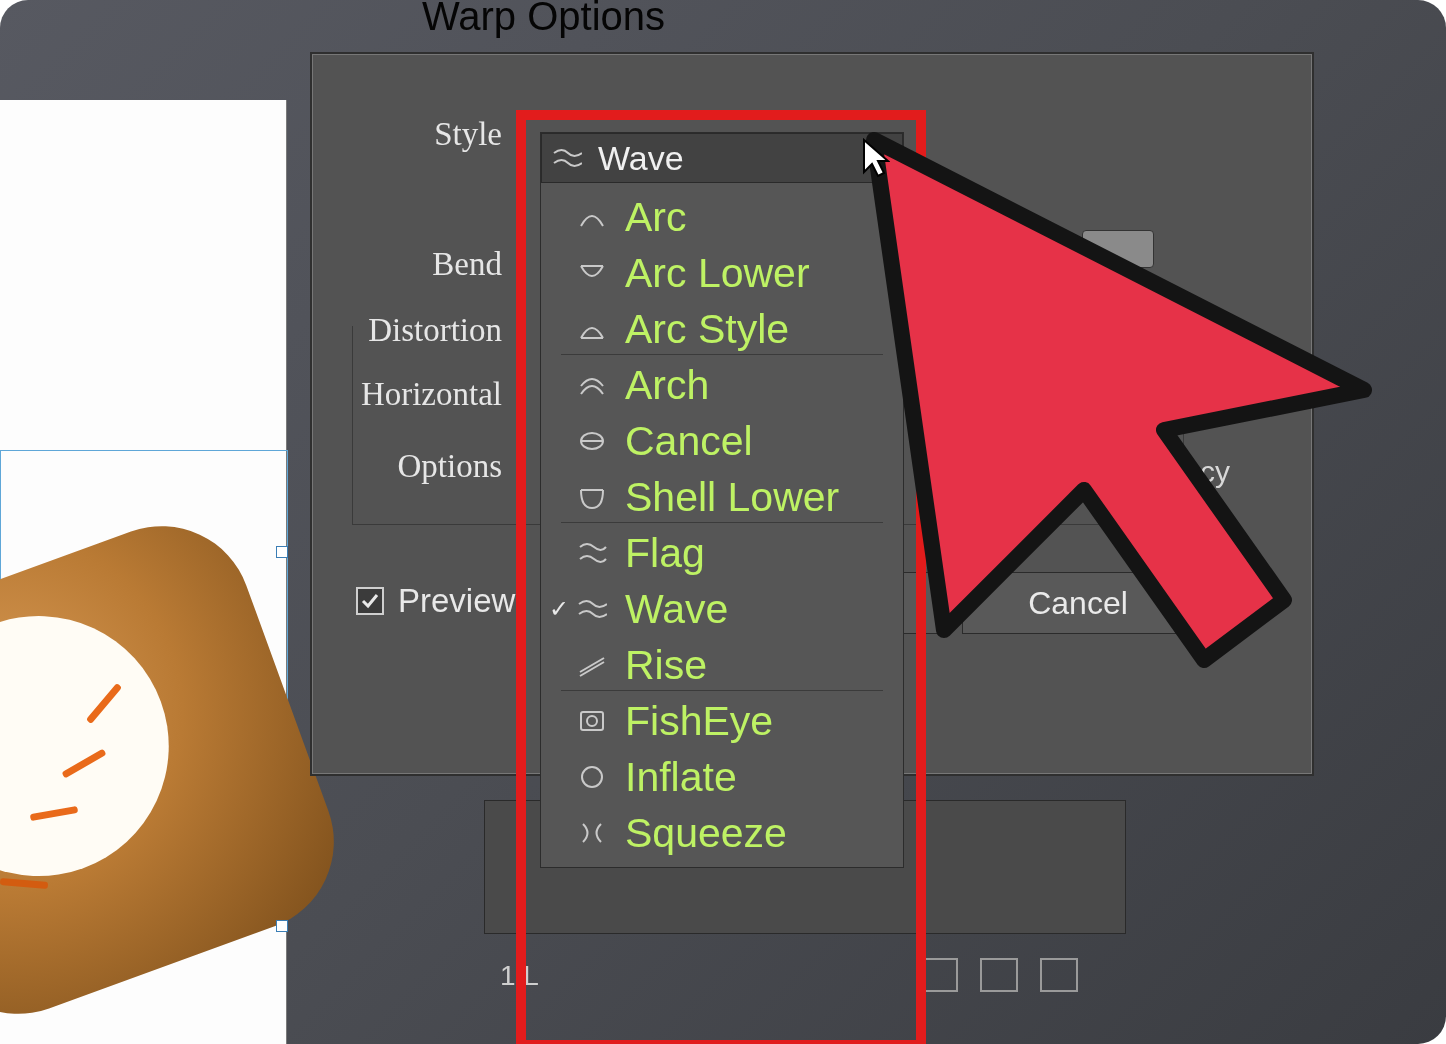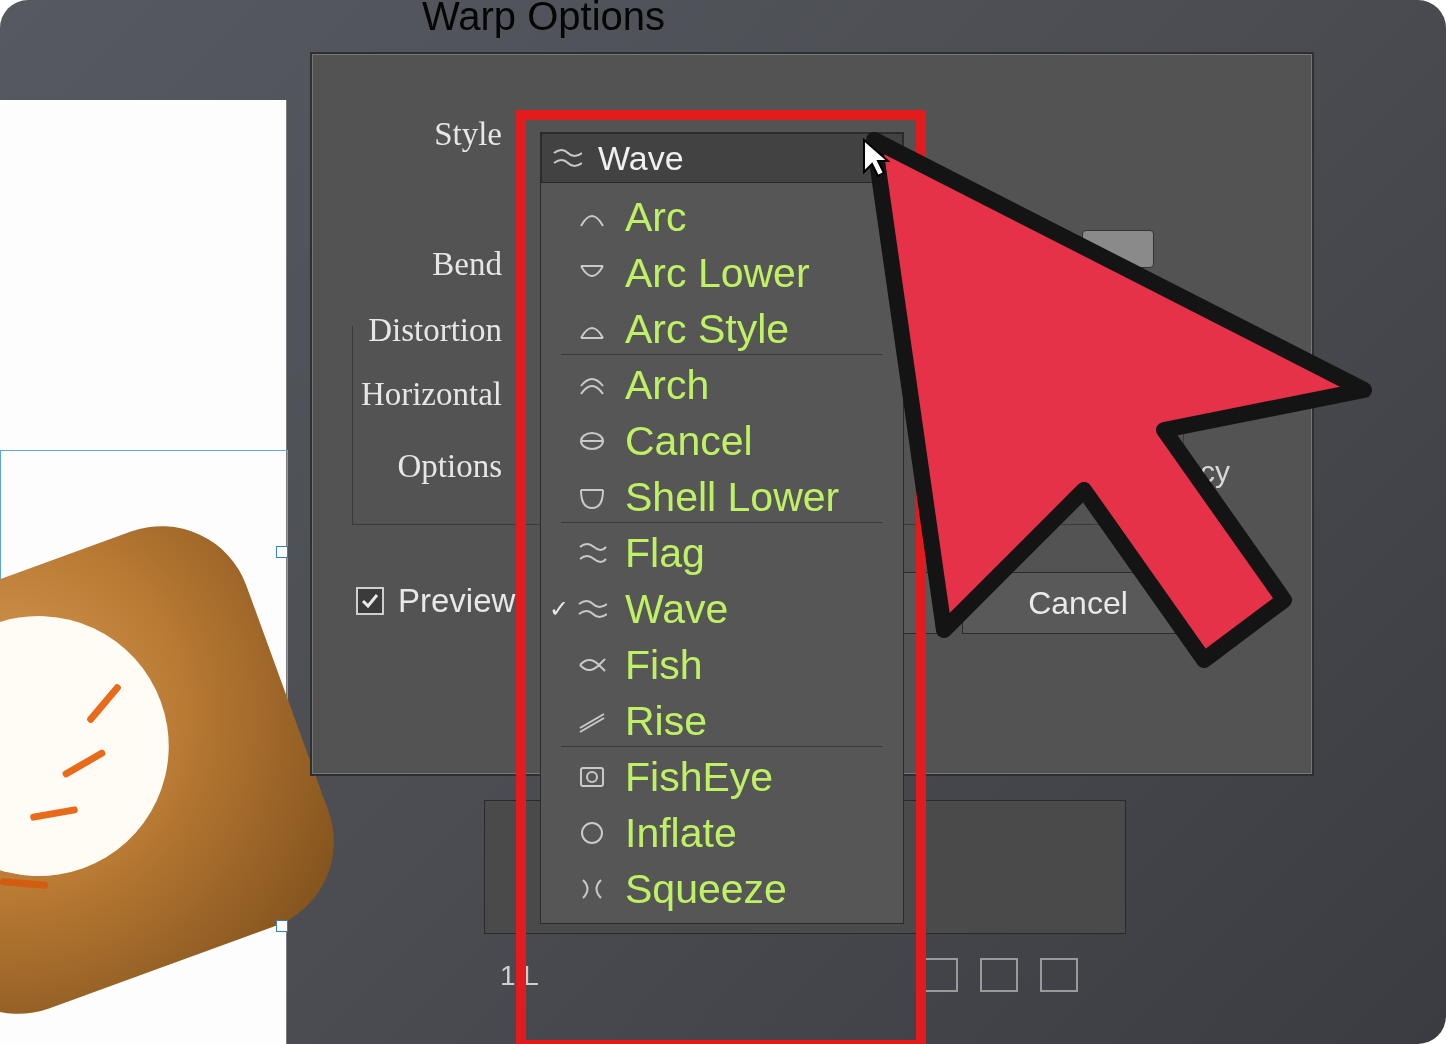--- a/index.html
+++ b/index.html
@@ -164,26 +164,20 @@
         </div>
         <div class="dd-item">
           <span class="dd-check">✓</span>
           <span class="dd-icn"><svg viewBox="0 0 30 26">
               <path d="M2 8 Q10 2 16 8 T30 8 M2 18 Q10 12 16 18 T30 18"></path>
             </svg></span>
           <span class="dd-txt">Wave</span>
         </div>
         <div class="dd-item">
           <span class="dd-icn"><svg viewBox="0 0 30 26">
-              <path d="M3 13 Q12 3 22 13 Q12 23 3 13 M22 13 L28 7 M22 13 L28 19"></path>
-            </svg></span>
-          <span class="dd-txt">Fish</span>
-        </div>
-        <div class="dd-item">
-          <span class="dd-icn"><svg viewBox="0 0 30 26">
               <path d="M3 20 L27 6 M3 24 L27 10"></path>
             </svg></span>
           <span class="dd-txt">Rise</span>
         </div>
         <div class="dd-item group-start">
           <span class="dd-icn"><svg viewBox="0 0 30 26">
               <rect x="4" y="4" width="22" height="18" rx="2"></rect>
               <circle cx="15" cy="13" r="5"></circle>
             </svg></span>
           <span class="dd-txt">FishEye</span>

